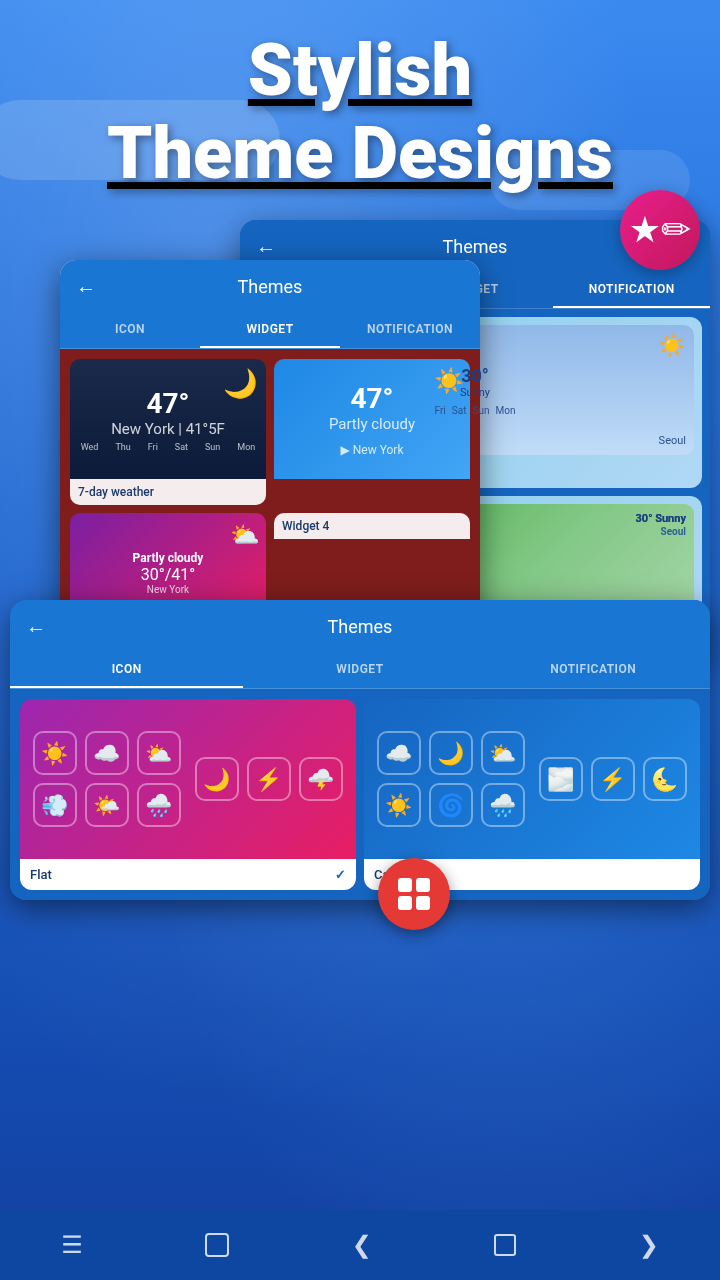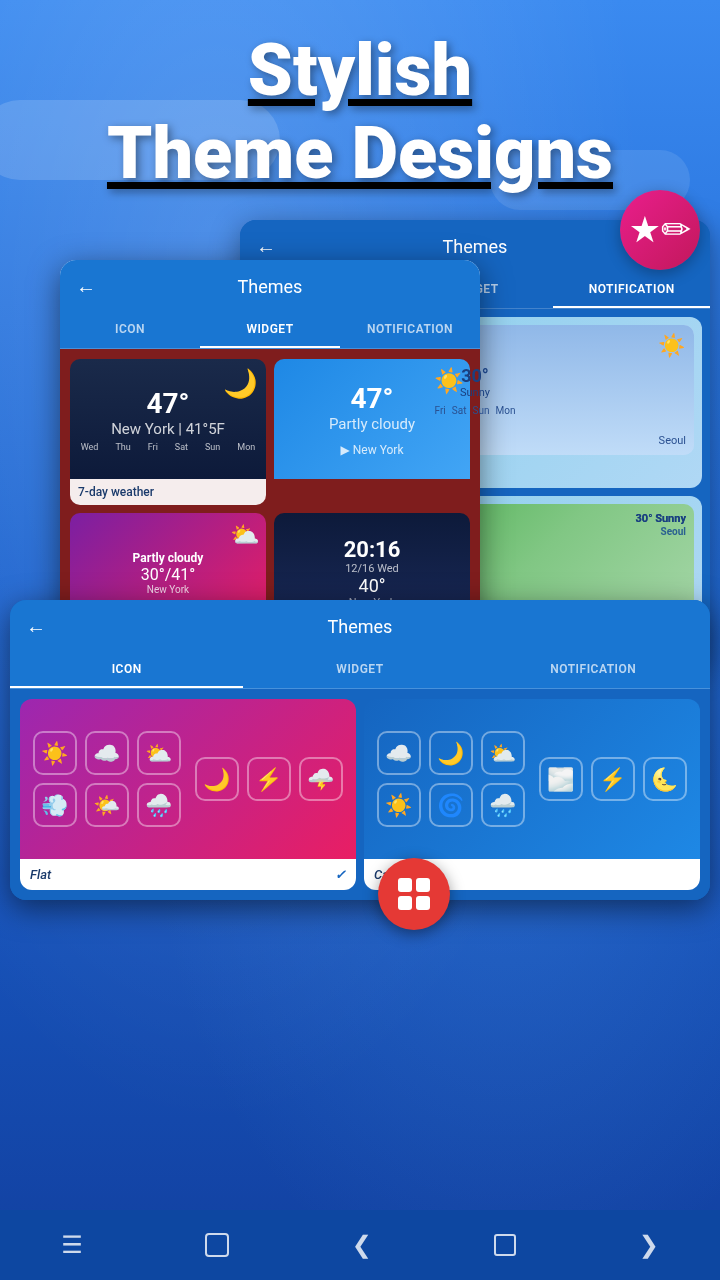--- a/index.html
+++ b/index.html
@@ -316,21 +316,20 @@
 
     .icon-card-footer {
       background: white;
       padding: 8px 10px;
       display: flex;
       align-items: center;
       justify-content: space-between;
       font-size: 13px;
       color: #1a3a6b;
       font-weight: 500;
-      font-style: italic;
     }
 
     
     .grid-fab {
       position: absolute;
       bottom: 350px;
       right: 270px;
       width: 72px;
       height: 72px;
       background: #e53935;
@@ -512,26 +511,20 @@
         <div class="widget-card-inner wc-purple">
           <div style="font-size:12px;color:white;font-weight:bold;">Partly cloudy</div>
           <div style="font-size:16px;color:white;">30°/41°</div>
           <div style="font-size:10px;color:rgba(255,255,255,0.8);">New York</div>
           <div style="font-size:24px;position:absolute;right:6px;top:8px;">⛅</div>
         </div>
         <div class="widget-card-label">Widget 3</div>
       </div>
 
       <div class="widget-card">
-        <div class="widget-card-inner wc-night">
-          <div style="font-size:22px;color:white;font-weight:bold;">20:16</div>
-          <div style="font-size:11px;color:rgba(255,255,255,0.7);">12/16 Wed</div>
-          <div style="font-size:18px;color:white;">40°</div>
-          <div style="font-size:11px;color:rgba(255,255,255,0.6);">New York</div>
-        </div>
         <div class="widget-card-label">Widget 4</div>
       </div>
     </div>
   </div>
 
   <div class="panel-front">
     <div class="panel-header">
       <span class="back-arrow">←</span>
       <span class="title">Themes</span>
     </div>

